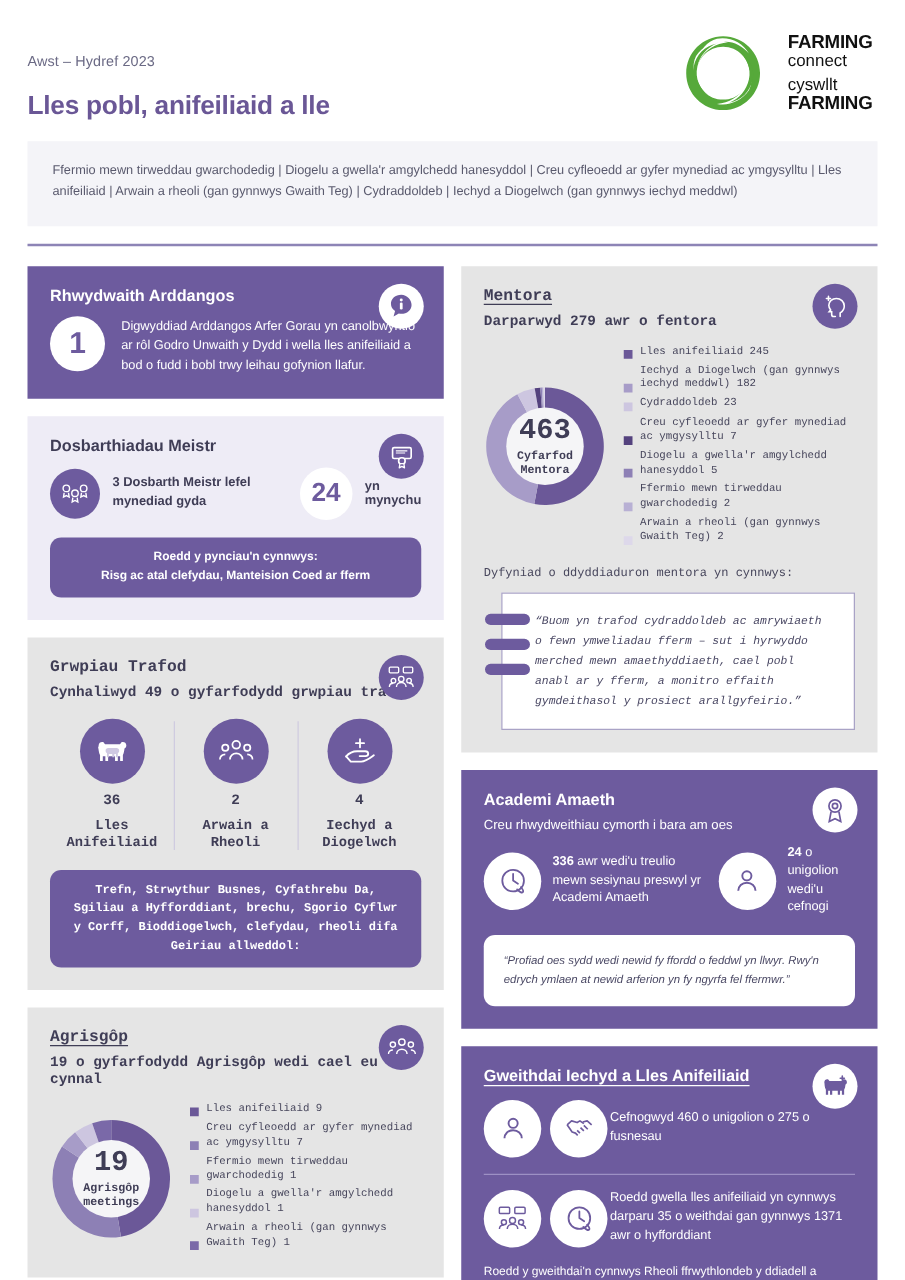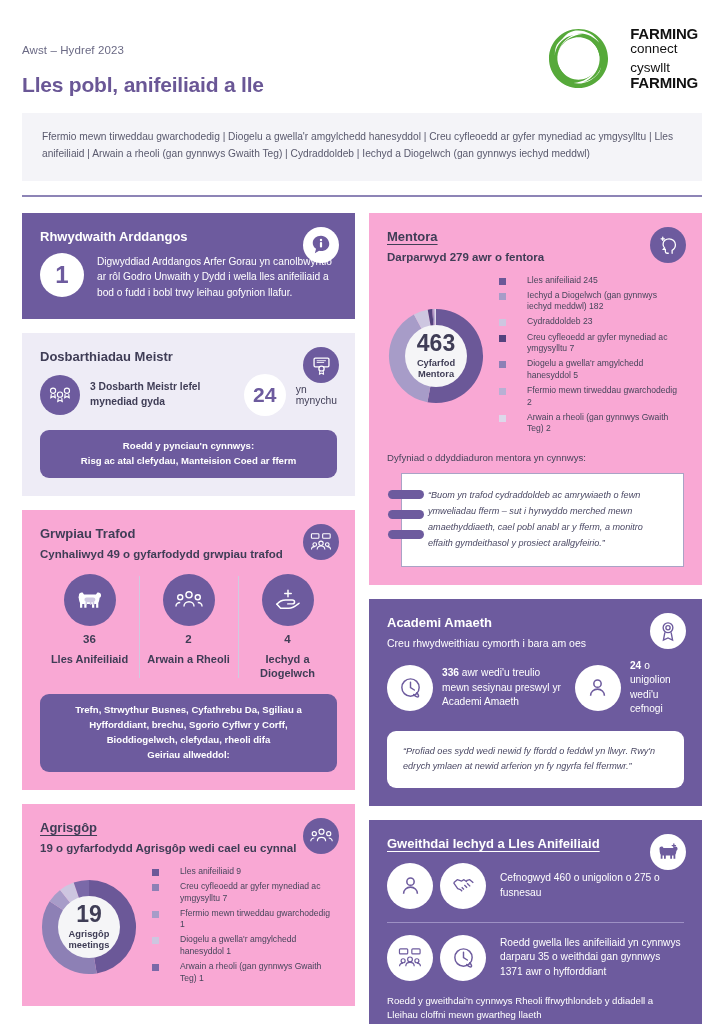--- a/index.html
+++ b/index.html
@@ -33,21 +33,21 @@
   .rule { height:2px; background:#8d84b6; margin-top:14px; }
 
   
   .columns { display:flex; gap:14px; margin-top:16px; align-items:flex-start; }
   .col { width:338px; display:flex; flex-direction:column; gap:14px; }
 
   
   .card { padding:16px 18px 18px 18px; position:relative; }
   .card.purple { background:#6d5b9e; color:#fff; }
   .card.lav { background:#eeecf6; }
-  .card.grey { background:#f9a8d4; }
+  .card.grey { background:#e5e5e5;font-family:Liberation Mono, monospace; }
 
   .card-title { font-size:13px; font-weight:bold; margin:0 0 2px 0; }
   .card.purple .card-title { color:#ffffff; }
   .card.lav .card-title, .card.grey .card-title { color:#3f3d56; }
   .card-title.ul { text-decoration:underline; color:#5b4a8a; text-underline-offset:3px; }
   .card.purple .card-title.ul { color:#fff; }
   .card-sub { font-size:11.5px; font-weight:bold; color:#3f3d56; margin:7px 0 0 0; }
   .card.purple .card-sub { color:#fff; font-weight:normal; font-size:10.5px; }
 
   .corner-icon {
@@ -68,21 +68,21 @@
   .rhw-text { font-size:10.2px; line-height:1.55; color:#fff; padding-top:1px; }
 
   
   .dm-row { display:flex; align-items:center; gap:10px; margin-top:10px; }
   .icon-circle { width:40px; height:40px; flex:0 0 40px; border-radius:50%; background:#6d5b9e;
                  display:flex; align-items:center; justify-content:center; }
   .dm-label { font-size:10.3px; font-weight:bold; color:#3f3d56; line-height:1.45; }
   .num-circle { width:42px; height:42px; flex:0 0 42px; border-radius:50%; background:#ffffff;
                 display:flex; align-items:center; justify-content:center;
                 font-size:21px; font-weight:bold; color:#6d5b9e; margin-left:6px; }
-  .dm-attend { font-size:10.3px; font-weight:normal; color:#3f3d56; }
+  .dm-attend { font-size:10.3px; font-weight:bold; color:#3f3d56; }
   .pill { background:#6d5b9e; color:#fff; border-radius:9px; padding:9px 14px; margin-top:14px;
           font-size:9.6px; font-weight:bold; line-height:1.55; text-align:center; }
 
   
   .stat-row { display:flex; margin-top:14px; }
   .stat { flex:1; display:flex; flex-direction:column; align-items:center; gap:7px; position:relative; }
   .stat + .stat::before { content:""; position:absolute; left:0; top:2px; bottom:2px; width:1px; background:#cfcbe0; }
   .stat .big { width:52px; height:52px; border-radius:50%; background:#6d5b9e;
                display:flex; align-items:center; justify-content:center; }
   .stat .num { font-size:11.5px; font-weight:bold; color:#3f3d56; }
@@ -91,21 +91,21 @@
   
   .donut-wrap { display:flex; gap:14px; align-items:center; margin-top:12px; }
   .donut { position:relative; flex:0 0 auto; }
   .donut .hole { position:absolute; left:50%; top:50%; transform:translate(-50%,-50%);
                  border-radius:50%; background:inherit; display:flex; flex-direction:column;
                  align-items:center; justify-content:center; }
   .donut .dnum { font-size:23px; font-weight:bold; color:#3f3d56; line-height:1; }
   .donut .dlbl { font-size:9.3px; font-weight:bold; color:#3f3d56; text-align:center; line-height:1.2; margin-top:3px; }
 
   .legend { flex:1; }
-  .legend-item { display:flex; gap:21px; align-items:flex-start; margin-bottom:3.5px; }
+  .legend-item { display:flex; gap:6px; align-items:flex-end; margin-bottom:3.5px; }
   .swatch { width:7px; height:7px; flex:0 0 7px; margin-top:3px; }
   .legend-txt { font-size:8.6px; line-height:1.35; color:#47465c; }
 
   
   .quote-intro { font-size:9.6px; color:#47465c; margin-top:14px; }
   .quote-box { position:relative; margin-top:10px; margin-left:14px; border:1px solid #a9a3c6;
                padding:14px 16px 14px 26px; background:#fff; }
   .quote-box .qtext { font-size:9.1px; font-style:italic; line-height:1.75; color:#4a4864; }
   .qbars { position:absolute; left:-14px; top:16px; display:flex; flex-direction:column; gap:11px; }
   .qbar { width:36px; height:9px; border-radius:5px; background:#6d5b9e; }
@@ -113,21 +113,21 @@
   
   .ac-row { display:flex; align-items:center; gap:9px; margin-top:10px; }
   .ac-txt { font-size:10.2px; line-height:1.42; color:#fff; }
   .ac-txt b { font-weight:bold; }
   .w-circle { width:46px; height:46px; flex:0 0 46px; border-radius:50%; background:#fff;
               display:flex; align-items:center; justify-content:center; }
   .white-quote { background:#fff; border-radius:9px; padding:13px 16px; margin-top:14px; }
   .white-quote p { margin:0; font-size:9.1px; font-style:italic; line-height:1.7; color:#4a4864; }
 
   
-  .gw-row { display:flex; align-items:center; gap:14px; margin-top:12px; }
+  .gw-row { display:flex; align-items:center; gap:2px; margin-top:12px; }
   .gw-icons { display:flex; gap:7px; flex:0 0 auto; }
   .gw-txt { font-size:10.2px; line-height:1.45; color:#fff; }
   .divider-w { height:1px; background:#9d90c4; margin:13px 0 0 0; }
   .gw-note { font-size:9.6px; line-height:1.5; color:#fff; margin-top:13px; }
 
   svg { display:block; }
 </style>
 </head>
 <body>
 

